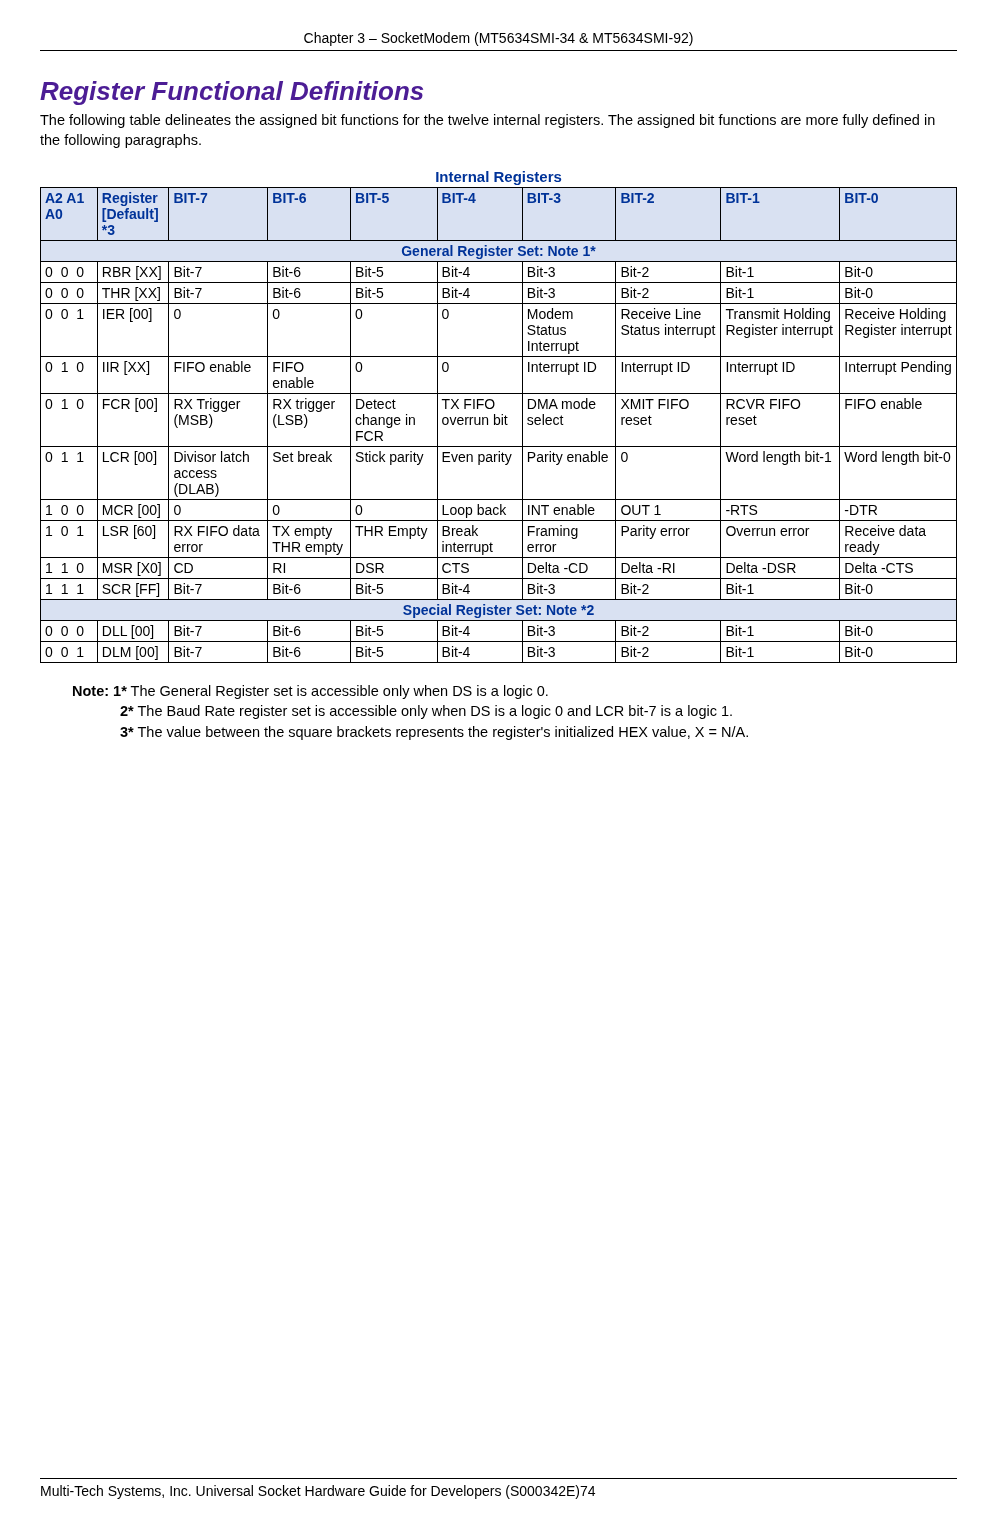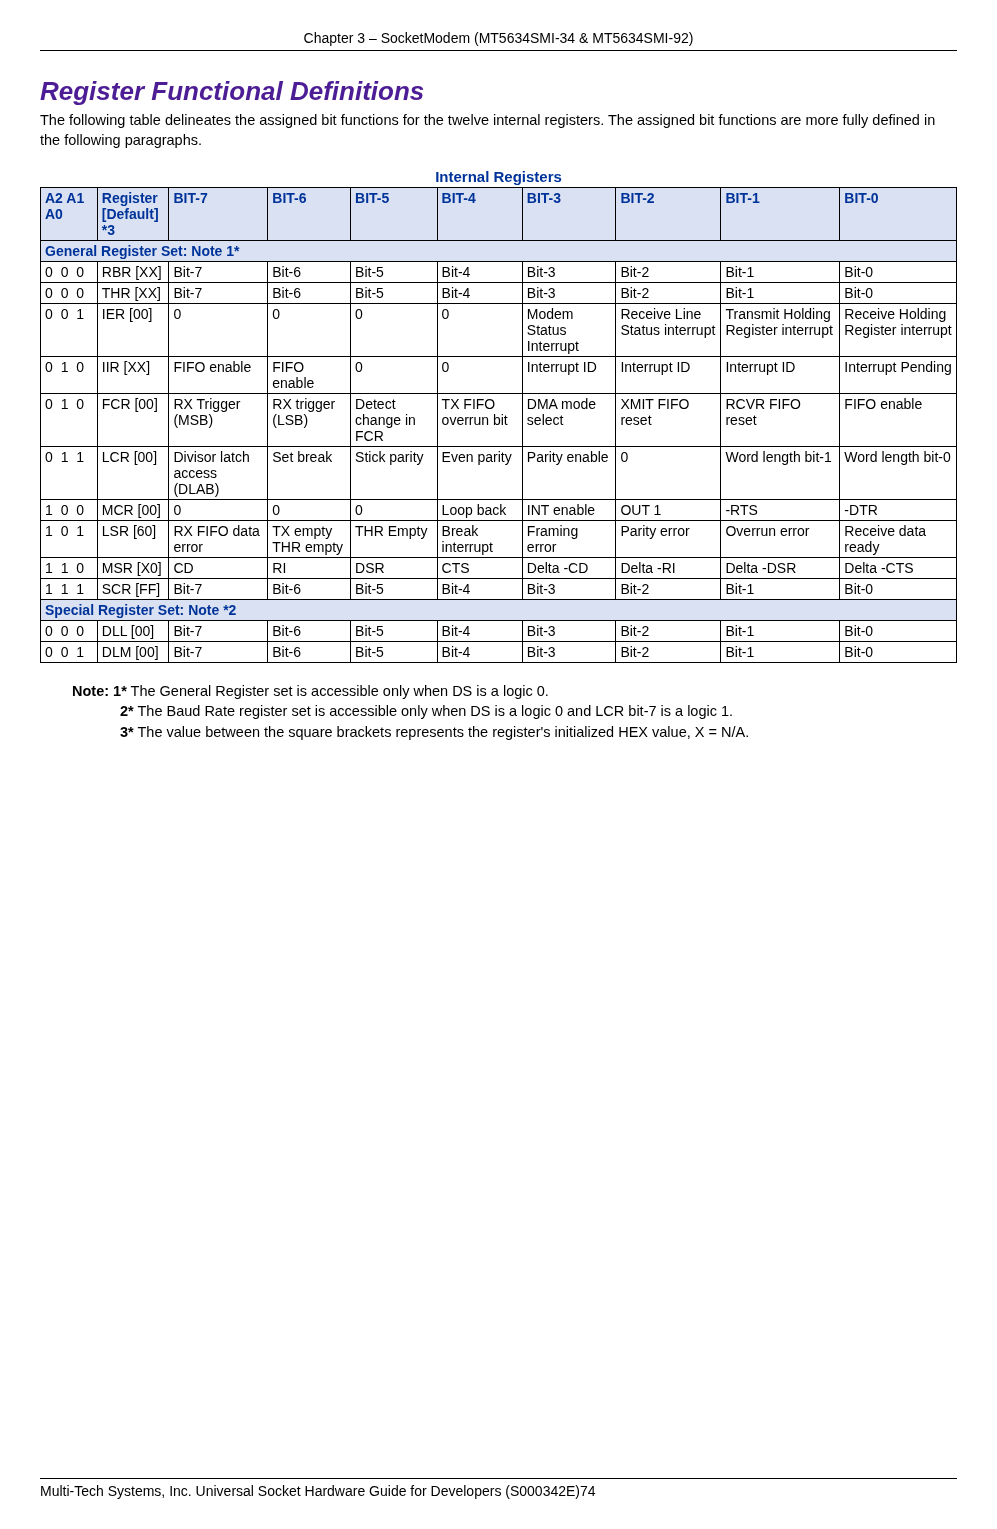--- a/index.html
+++ b/index.html
@@ -54,20 +54,21 @@
     }
     table.registers th {
       background: #d9e1f2;
       color: #003399;
       font-weight: bold;
     }
     tr.section-row td {
       background: #d9e1f2;
       color: #003399;
       font-weight: bold;
+      text-align: center;
     }
     .addr-col { white-space: nowrap; letter-spacing: 2px;}
     .notes {
       margin-top: 18px;
       font-size: 14.5px;
       line-height: 1.4;
       margin-left: 32px;
     }
     .notes .label { font-weight: bold; }
     .notes .indent { margin-left: 48px; }

